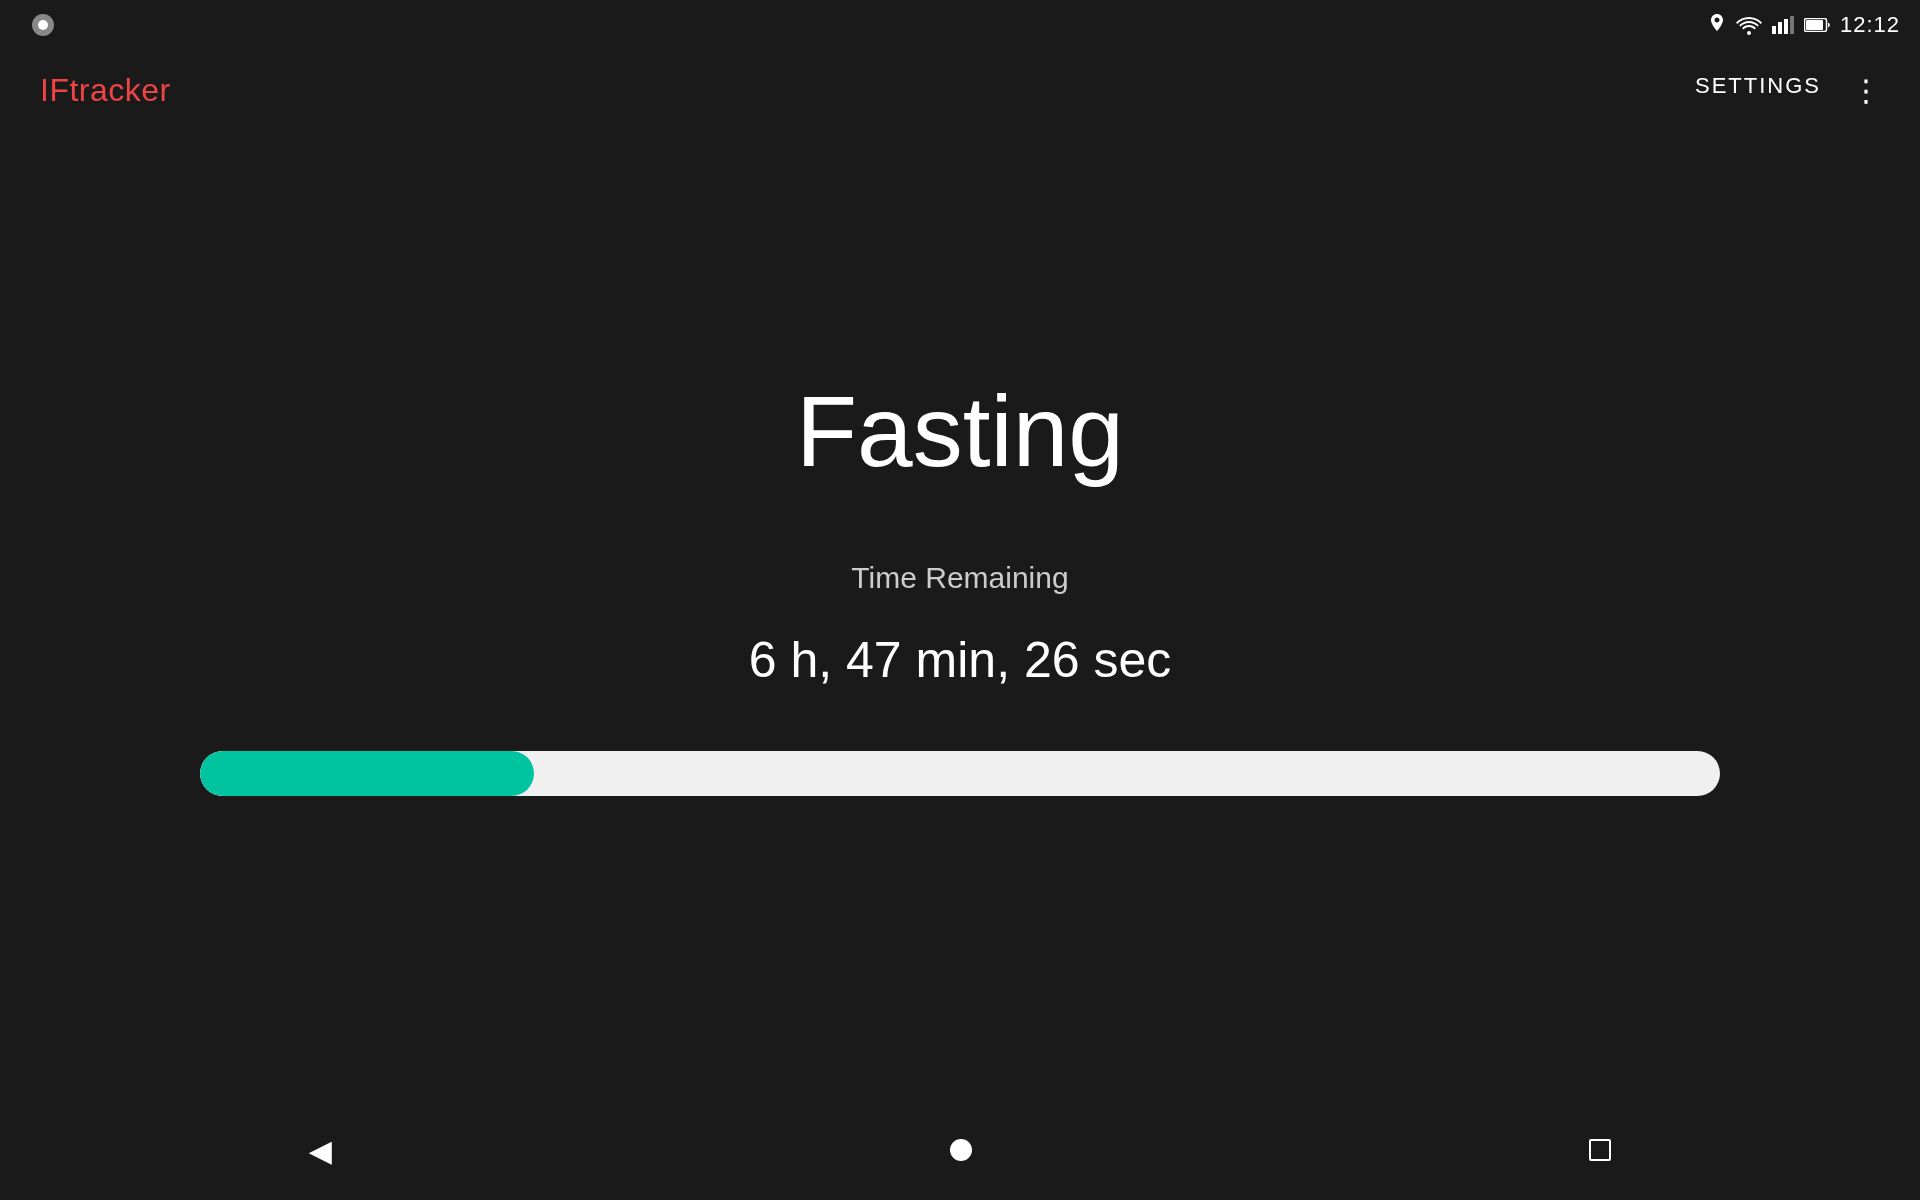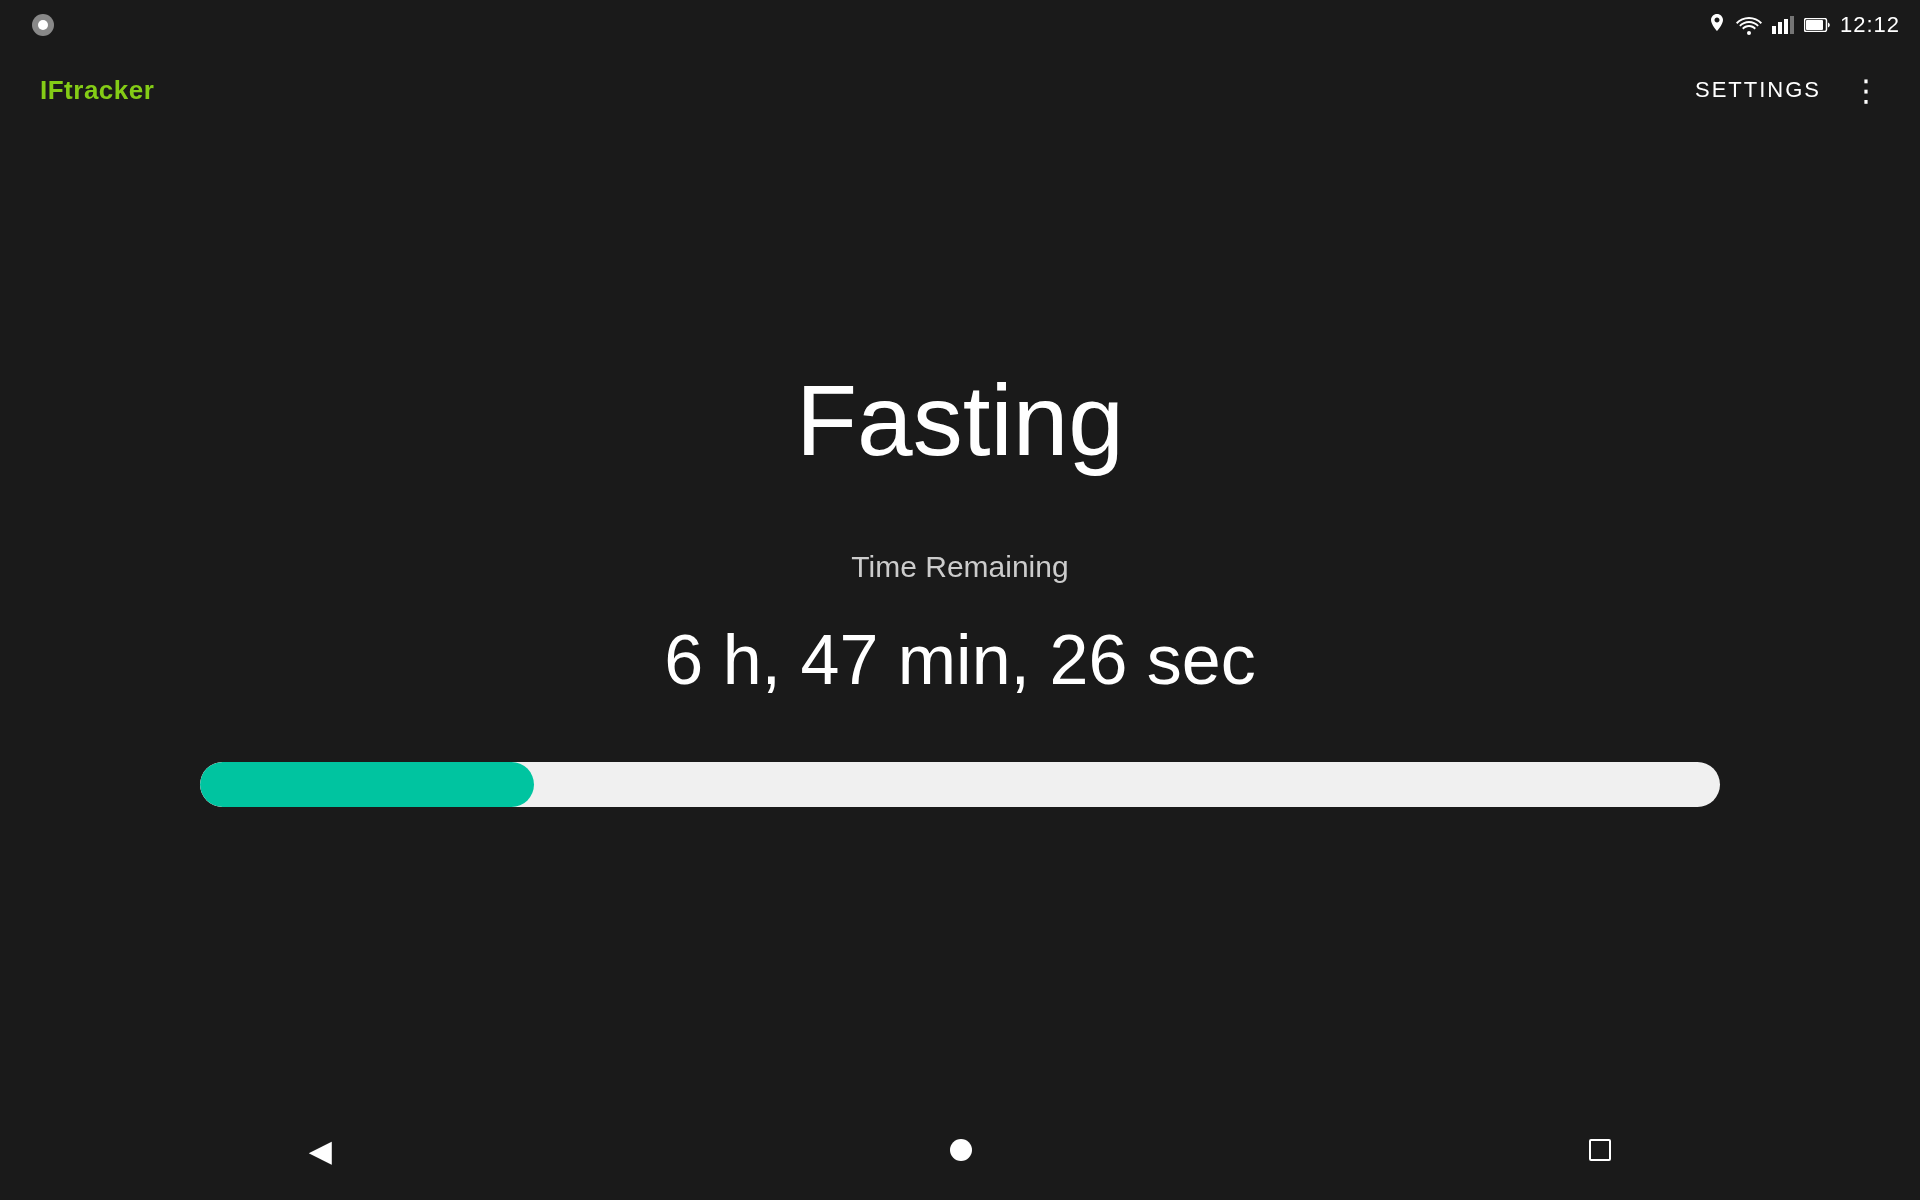--- a/index.html
+++ b/index.html
@@ -76,29 +76,28 @@
       right: 0;
       height: 80px;
       display: flex;
       align-items: center;
       justify-content: space-between;
       padding: 0 40px;
       background-color: #1a1a1a;
     }
 
     .app-title {
-      font-size: 26px;
-      font-weight: 700;
-      color: #84cc16;
+      font-size: 32px;
+      font-weight: 400;
+      color: #ef4444;
       letter-spacing: 0.5px;
     }
 
     .app-bar-actions {
       display: flex;
-      align-items: center;
       gap: 30px;
     }
 
     .settings-label {
       font-size: 22px;
       font-weight: 500;
       letter-spacing: 2px;
       color: #ffffff;
       cursor: pointer;
     }
@@ -134,21 +133,21 @@
 
     .time-remaining-label {
       font-size: 30px;
       font-weight: 300;
       color: #cccccc;
       text-align: center;
       margin-bottom: 24px;
     }
 
     .time-remaining-value {
-      font-size: 70px;
+      font-size: 50px;
       font-weight: 300;
       color: #ffffff;
       text-align: center;
       margin-bottom: 50px;
     }
 
     
     .progress-bar-container {
       width: 1520px;
       height: 45px;

